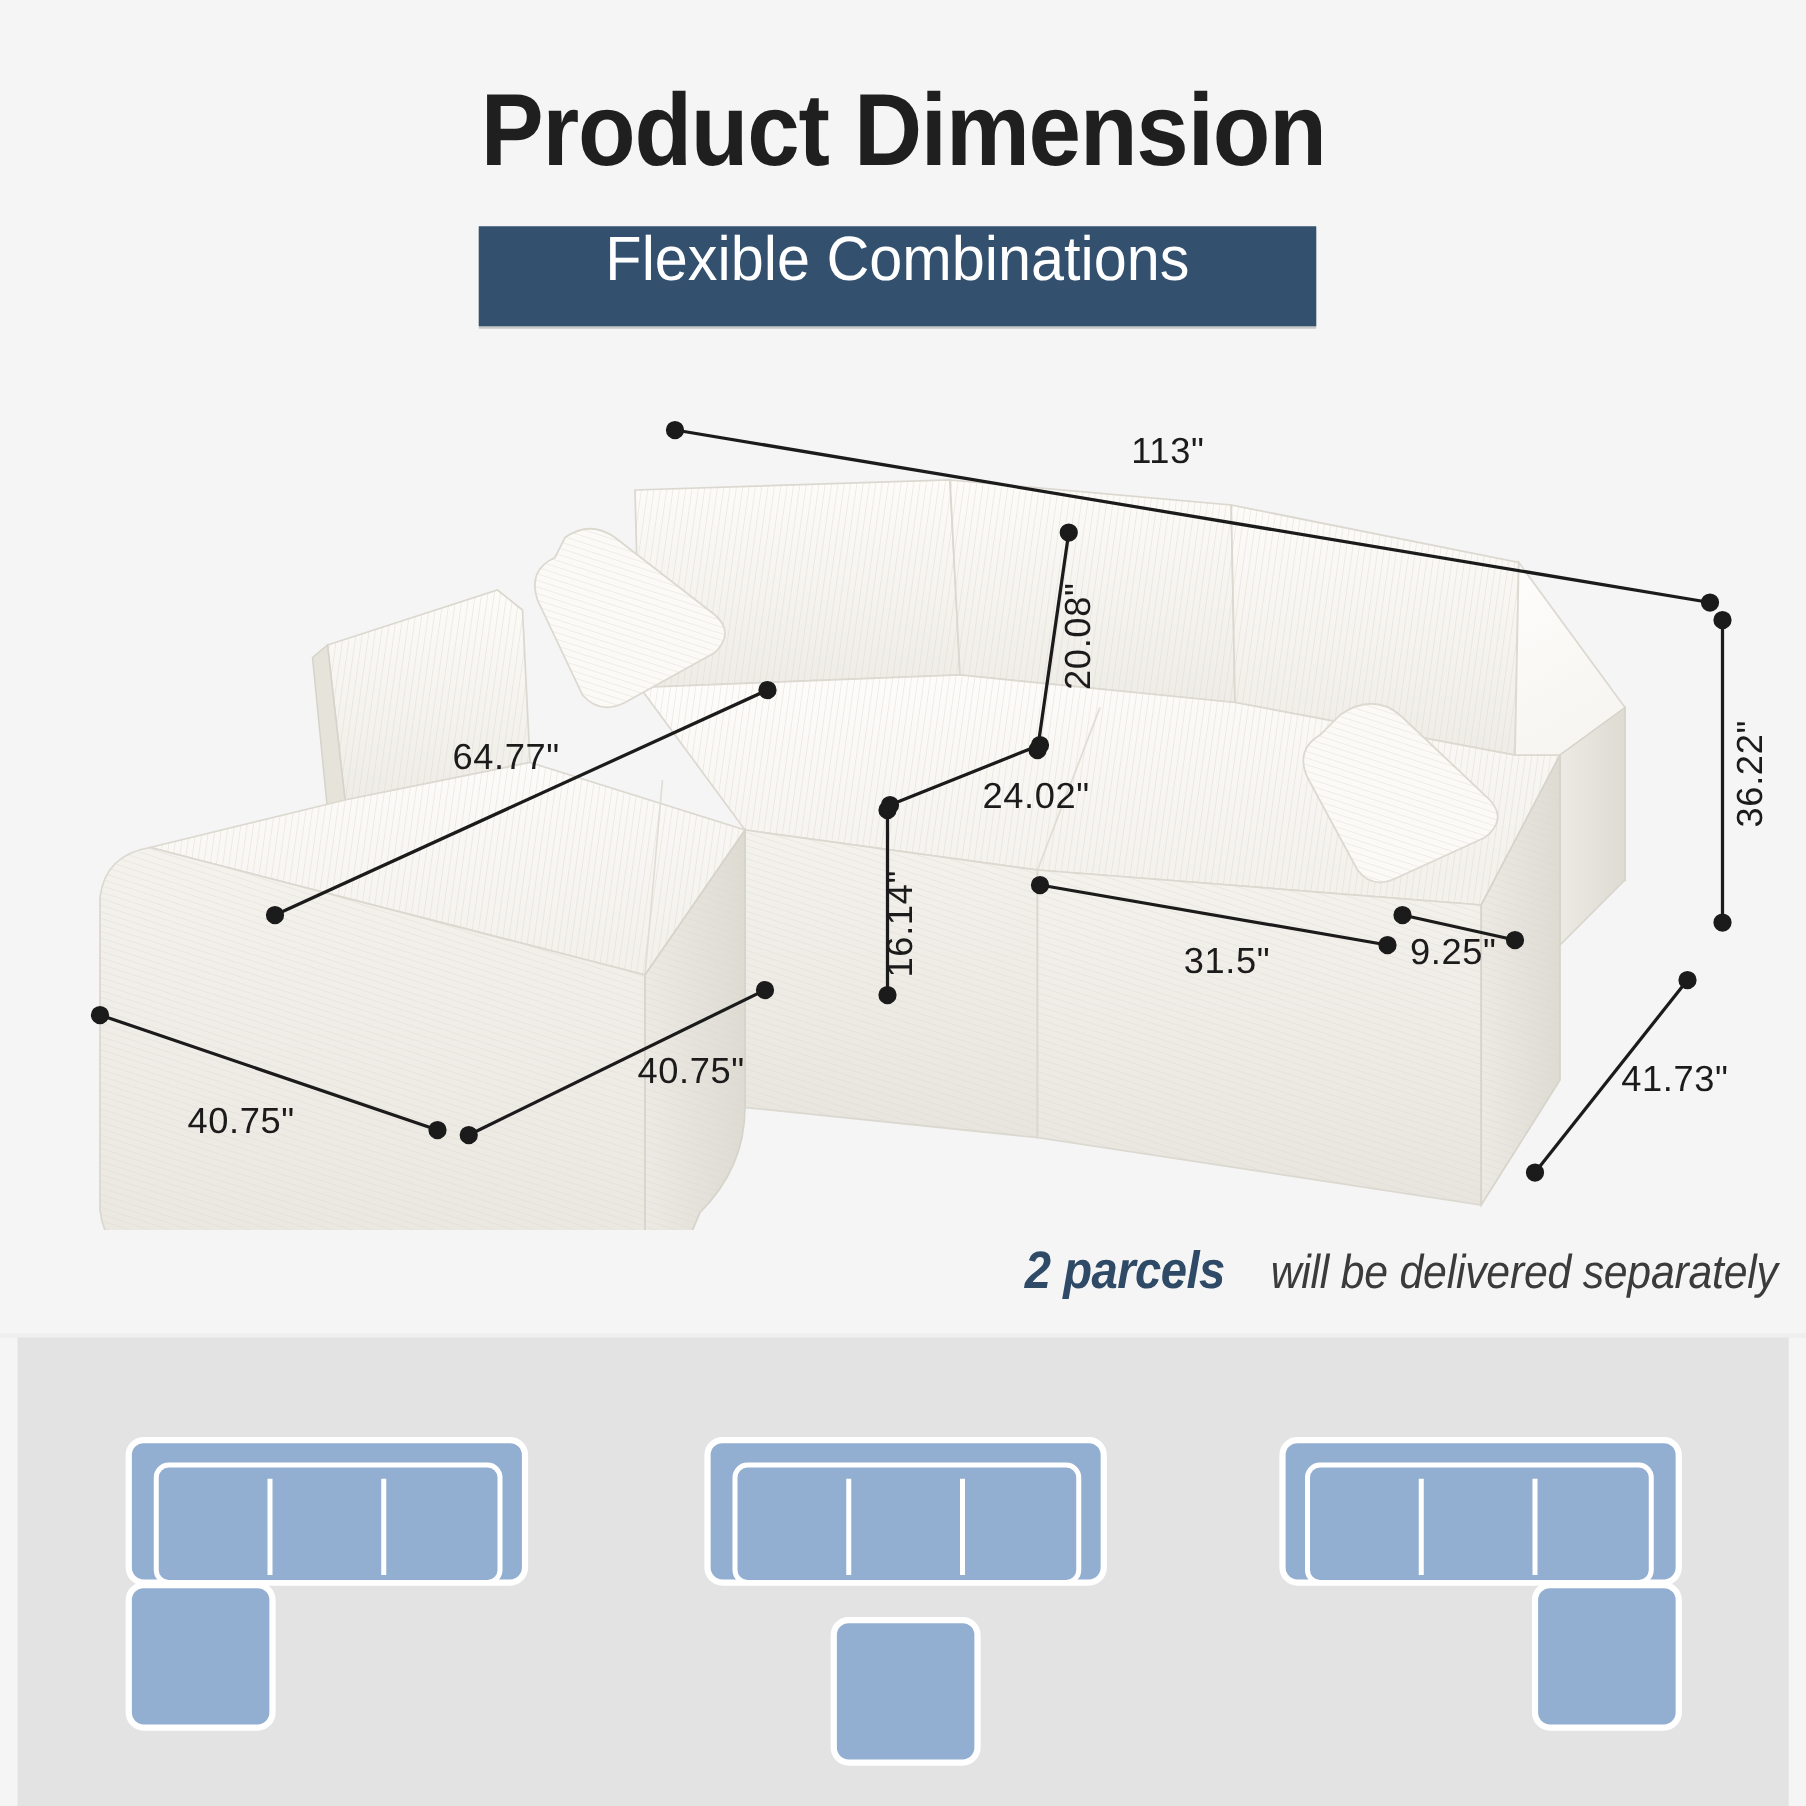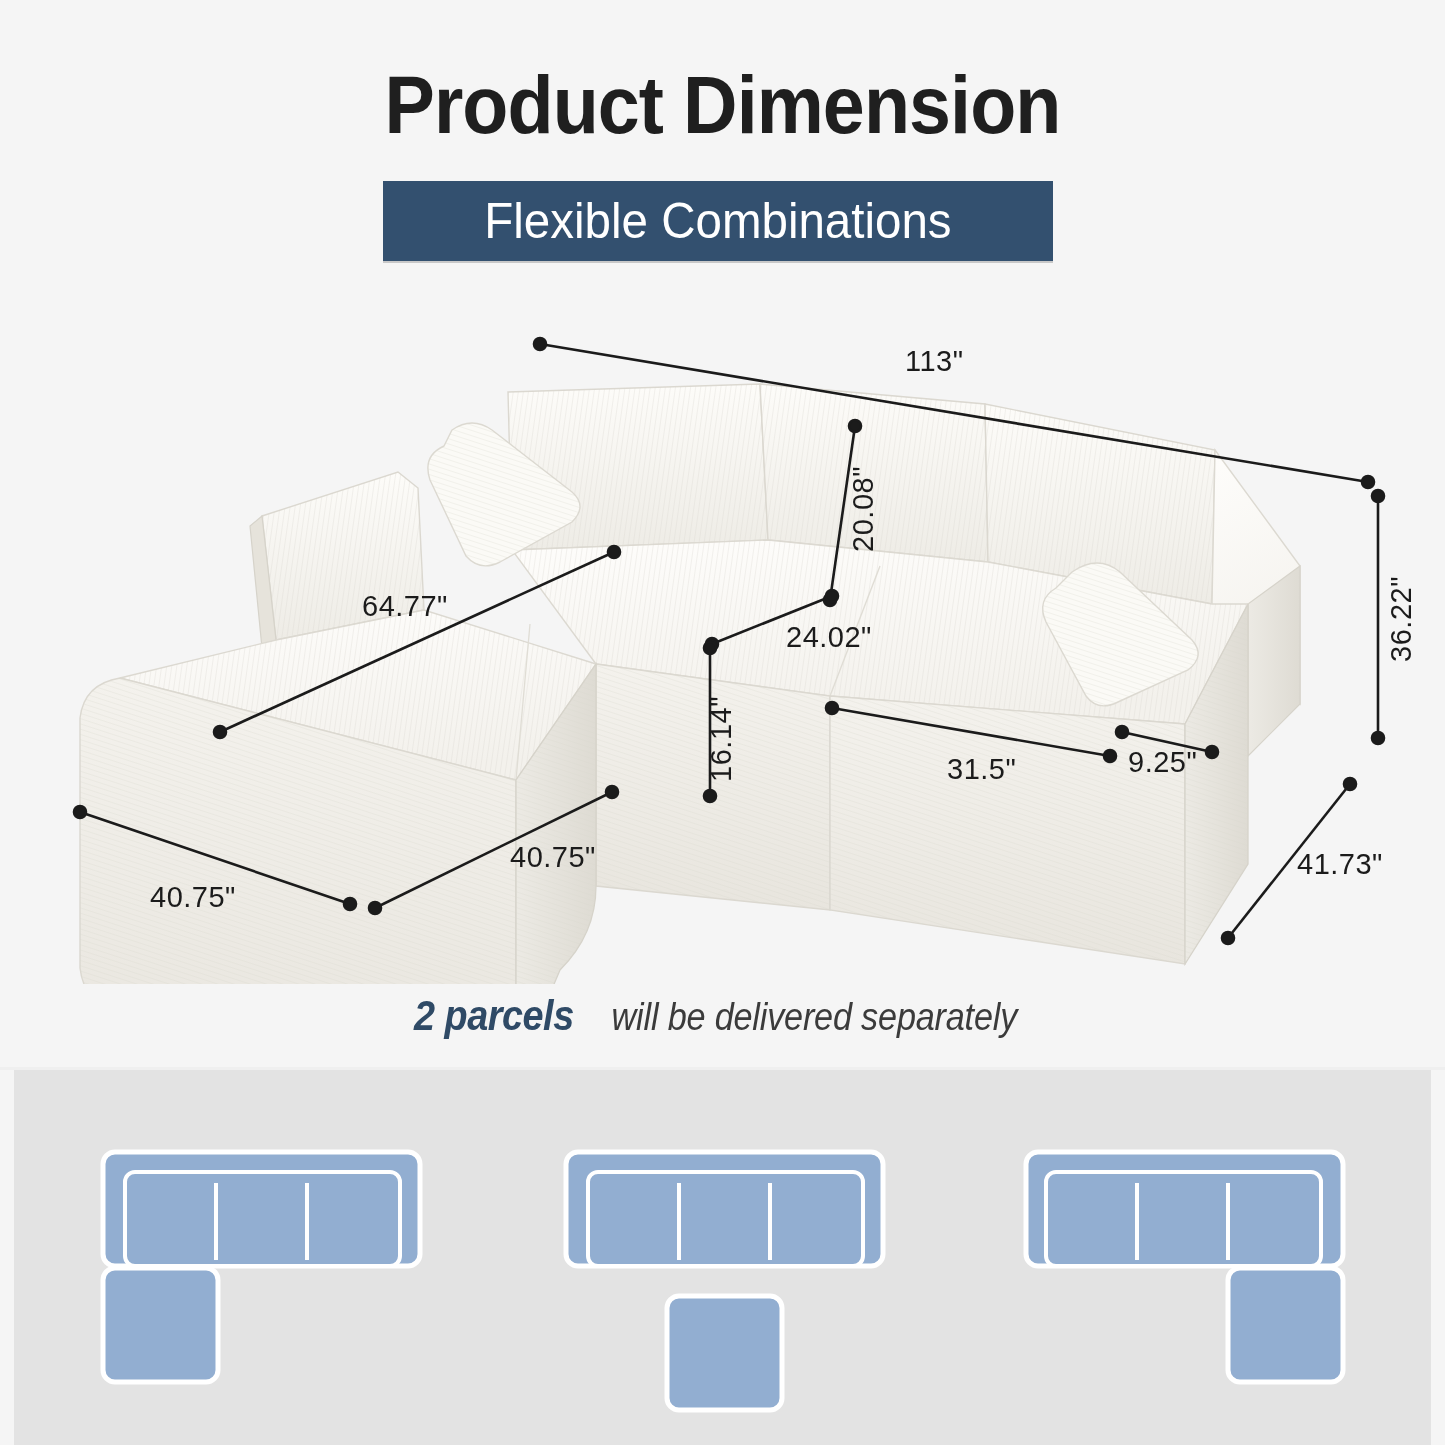--- a/index.html
+++ b/index.html
@@ -20,21 +20,21 @@
     font-weight:bold;
     letter-spacing:-1px;
     color:#1f1f1f;
     transform:scaleX(0.92);
     white-space:nowrap;
   }
   .banner{
     position:absolute;left:383px;top:157px;
     width:670px;height:80px;
     background:#33506f;
-    display:flex;align-items:center;justify-content:center;
+    display:flex;justify-content:center;
     box-shadow:0 2px 0 rgba(0,0,0,.18);
   }
   .banner span{
     color:#ffffff;font-size:50px;line-height:52px;
     font-weight:normal;letter-spacing:0px;
     transform:scaleX(0.95);
     white-space:nowrap;
   }
 
   
@@ -52,21 +52,21 @@
     white-space:nowrap;
     transform-origin:center center;
   }
   .dim.rot{ 
     transform:rotate(-90deg);
   }
 
   
   .parcels{
     position:absolute;left:0;right:0;top:968px;
-    text-align:center;white-space:nowrap;
+    text-align:right;white-space:nowrap;
   }
   .parcels .strong{
     font-size:42px;font-style:italic;font-weight:bold;
     color:#2f4a66;letter-spacing:-0.5px;
     transform:scaleX(0.9);display:inline-block;
   }
   .parcels .rest{
     font-size:38px;font-style:italic;font-weight:normal;
     color:#3b3b3b;letter-spacing:-0.2px;
     transform:scaleX(0.9);display:inline-block;

